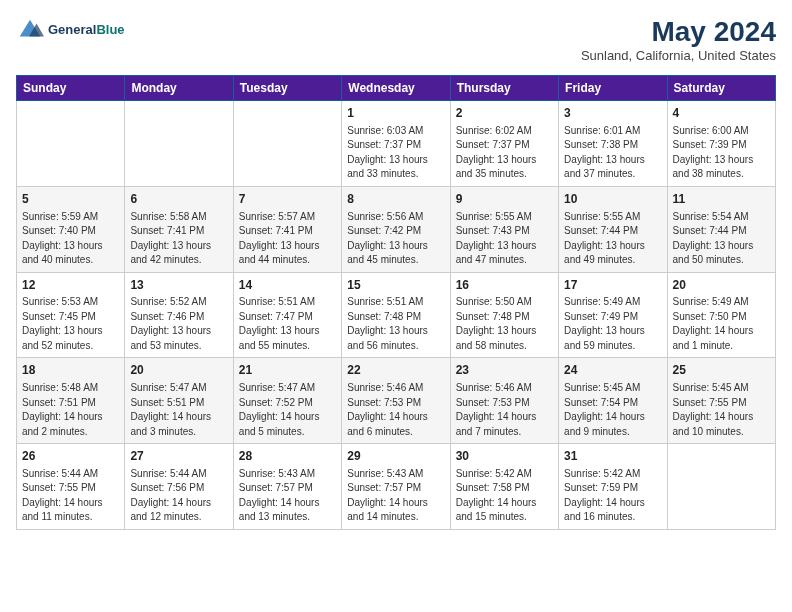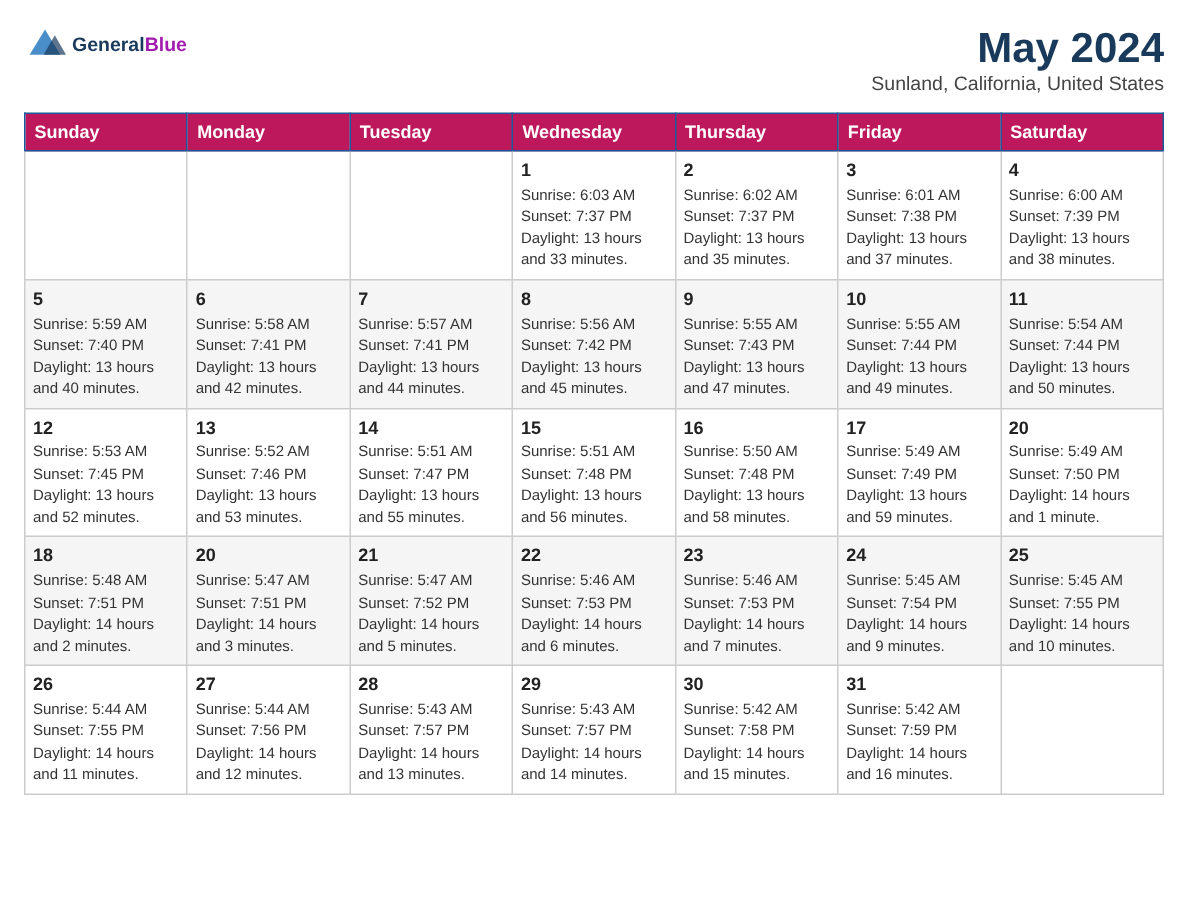--- a/index.html
+++ b/index.html
@@ -21,21 +21,21 @@
       align-items: center;
       gap: 4px;
     }
     .logo-text {
       display: flex;
       font-size: 13px;
       font-weight: bold;
       color: #1a3a5c;
       line-height: 1.1;
     }
-    .logo-text span:last-child { color: #a21caf; }
+    .logo-text span:last-child { color: #0f766e; }
     .logo-icon {
       width: 28px;
       height: 28px;
     }
     .title-block { text-align: right; }
     .title-block h1 {
       font-size: 28px;
       color: #1a3a5c;
       font-weight: bold;
     }
@@ -43,21 +43,21 @@
       font-size: 13px;
       color: #444;
       font-weight: normal;
     }
     table {
       width: 100%;
       border-collapse: collapse;
       font-size: 10.5px;
     }
     thead tr th {
-      background: #be185d;
+      background: #4c1d95;
       color: #fff;
       padding: 5px 6px;
       text-align: left;
       font-size: 12px;
       font-weight: bold;
       border: 1px solid #1a5a9a;
     }
     tbody tr td {
       border: 1px solid #ccc;
       vertical-align: top;
@@ -237,21 +237,21 @@
       <tr>
         <td>
           <span class="day-num">18</span>
           <div class="cell-content">Sunrise: 5:48 AM
 Sunset: 7:51 PM
 Daylight: 14 hours and 2 minutes.</div>
         </td>
         <td>
           <span class="day-num">20</span>
           <div class="cell-content">Sunrise: 5:47 AM
-Sunset: 7:51 PM
+Sunset: 5:51 PM
 Daylight: 14 hours and 3 minutes.</div>
         </td>
         <td>
           <span class="day-num">21</span>
           <div class="cell-content">Sunrise: 5:47 AM
 Sunset: 7:52 PM
 Daylight: 14 hours and 5 minutes.</div>
         </td>
         <td>
           <span class="day-num">22</span>

